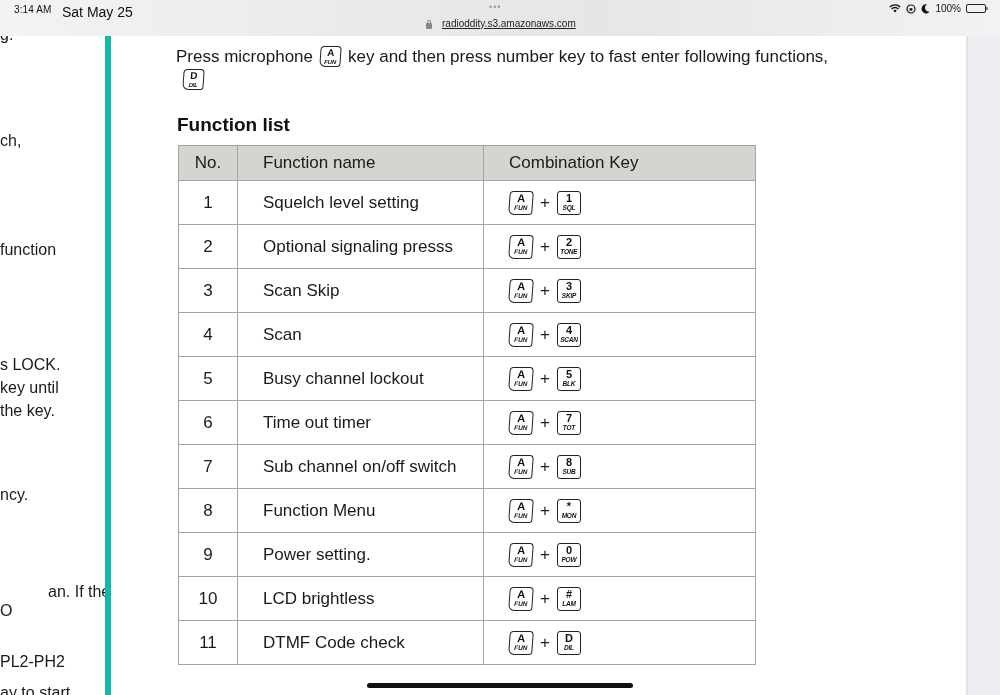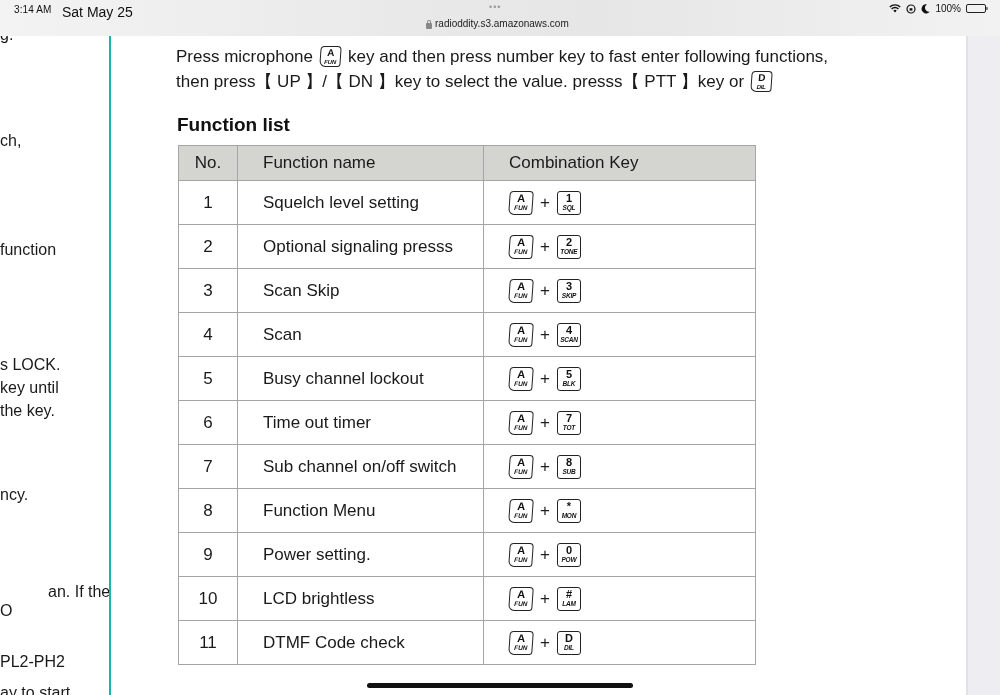--- a/index.html
+++ b/index.html
@@ -8,32 +8,32 @@
 
   
   .topbar {
     position: absolute; left: 0; top: 0; width: 1000px; height: 36px;
     background: linear-gradient(90deg, #f3f3f3 0%, #e9e9e9 40%, #e6e6e6 60%, #f2f2f2 100%);
     z-index: 5;
   }
   .time { position: absolute; left: 14px; top: 4px; font-size: 10px; color: #111; letter-spacing: 0.1px; }
   .date { position: absolute; left: 62px; top: 4px; font-size: 14px; color: #111; }
   .dots { position: absolute; left: 489px; top: 2px; font-size: 9px; color: #9a9a9a; letter-spacing: 1px; }
-  .url { position: absolute; left: 426px; top: 18px; font-size: 10px; color: #222; display: flex; align-items: flex-end; gap: 3px; }
+  .url { position: absolute; left: 426px; top: 18px; font-size: 10px; color: #222; display: flex; align-items: flex-end; gap: 10px; text-decoration: underline; }
   .lock { display: inline-block; width: 6px; height: 6px; background: #888; border-radius: 1px; position: relative; margin-top: 2px; }
   .lock::before { content: ""; position: absolute; left: 1px; top: -3px; width: 4px; height: 4px; border: 1px solid #888; border-bottom: none; border-radius: 2px 2px 0 0; box-sizing: border-box; }
   .status-right { position: absolute; right: 14px; top: 3px; display: flex; align-items: center; gap: 5px; font-size: 10px; color: #111; }
   .wifi { width: 12px; height: 9px; position: relative; }
   .wifi svg, .moon svg, .rot svg { display: block; }
   .battery { width: 20px; height: 9px; border: 1px solid #222; border-radius: 2px; padding: 1px; position: relative; }
   .battery .fill { width: 100%; height: 100%; background: #111; border-radius: 1px; }
   .battery::after { content: ""; position: absolute; right: -3px; top: 2px; width: 2px; height: 3px; background: #777; border-radius: 0 1px 1px 0; }
 
   
-  .left-page { position: absolute; left: 0; top: 36px; width: 111px; height: 659px; background: #fff; border-right: 2px solid #14b8a6; overflow: hidden; }
+  .left-page { position: absolute; left: 0; top: 36px; width: 111px; height: 659px; background: #fff; border-right: 6px solid #14b8a6; overflow: hidden; }
   .left-line { position: absolute; font-size: 16px; color: #1a1a1a; white-space: nowrap; }
 
   
   .right-edge { position: absolute; left: 966px; top: 36px; width: 34px; height: 659px; background: #eeeef2; border-left: 2px solid #e2e2e6; }
 
   
   .page { position: absolute; left: 122px; top: 36px; width: 844px; height: 672px; background: #fff; }
   .intro { position: absolute; left: 54px; top: 8px; width: 790px; font-size: 17px; line-height: 25px; color: #1a1a1a; }
   .intro .line { white-space: nowrap; display: flex; align-items: center; }
   .intro .sp { display: inline-block; width: 5px; }
@@ -115,21 +115,20 @@
       <span>Press microphone</span>
       <span class="sp"></span>
       <span class="key fun inline">
         <span class="big">A</span>
         <span class="small">FUN</span>
       </span>
       <span class="sp"></span>
       <span>key and then press number key to fast enter following functions,</span>
     </div>
     <div class="line">
-      <span>then press【 UP 】/【 DN 】key to select the value.  presss【 PTT 】key or</span>
       <span class="sp"></span>
       <span class="key fun inline">
         <span class="big">D</span>
         <span class="small">DIL</span>
       </span>
       <span class="sp"></span>
     </div>
   </div>
 
   <div class="heading">Function list</div>

